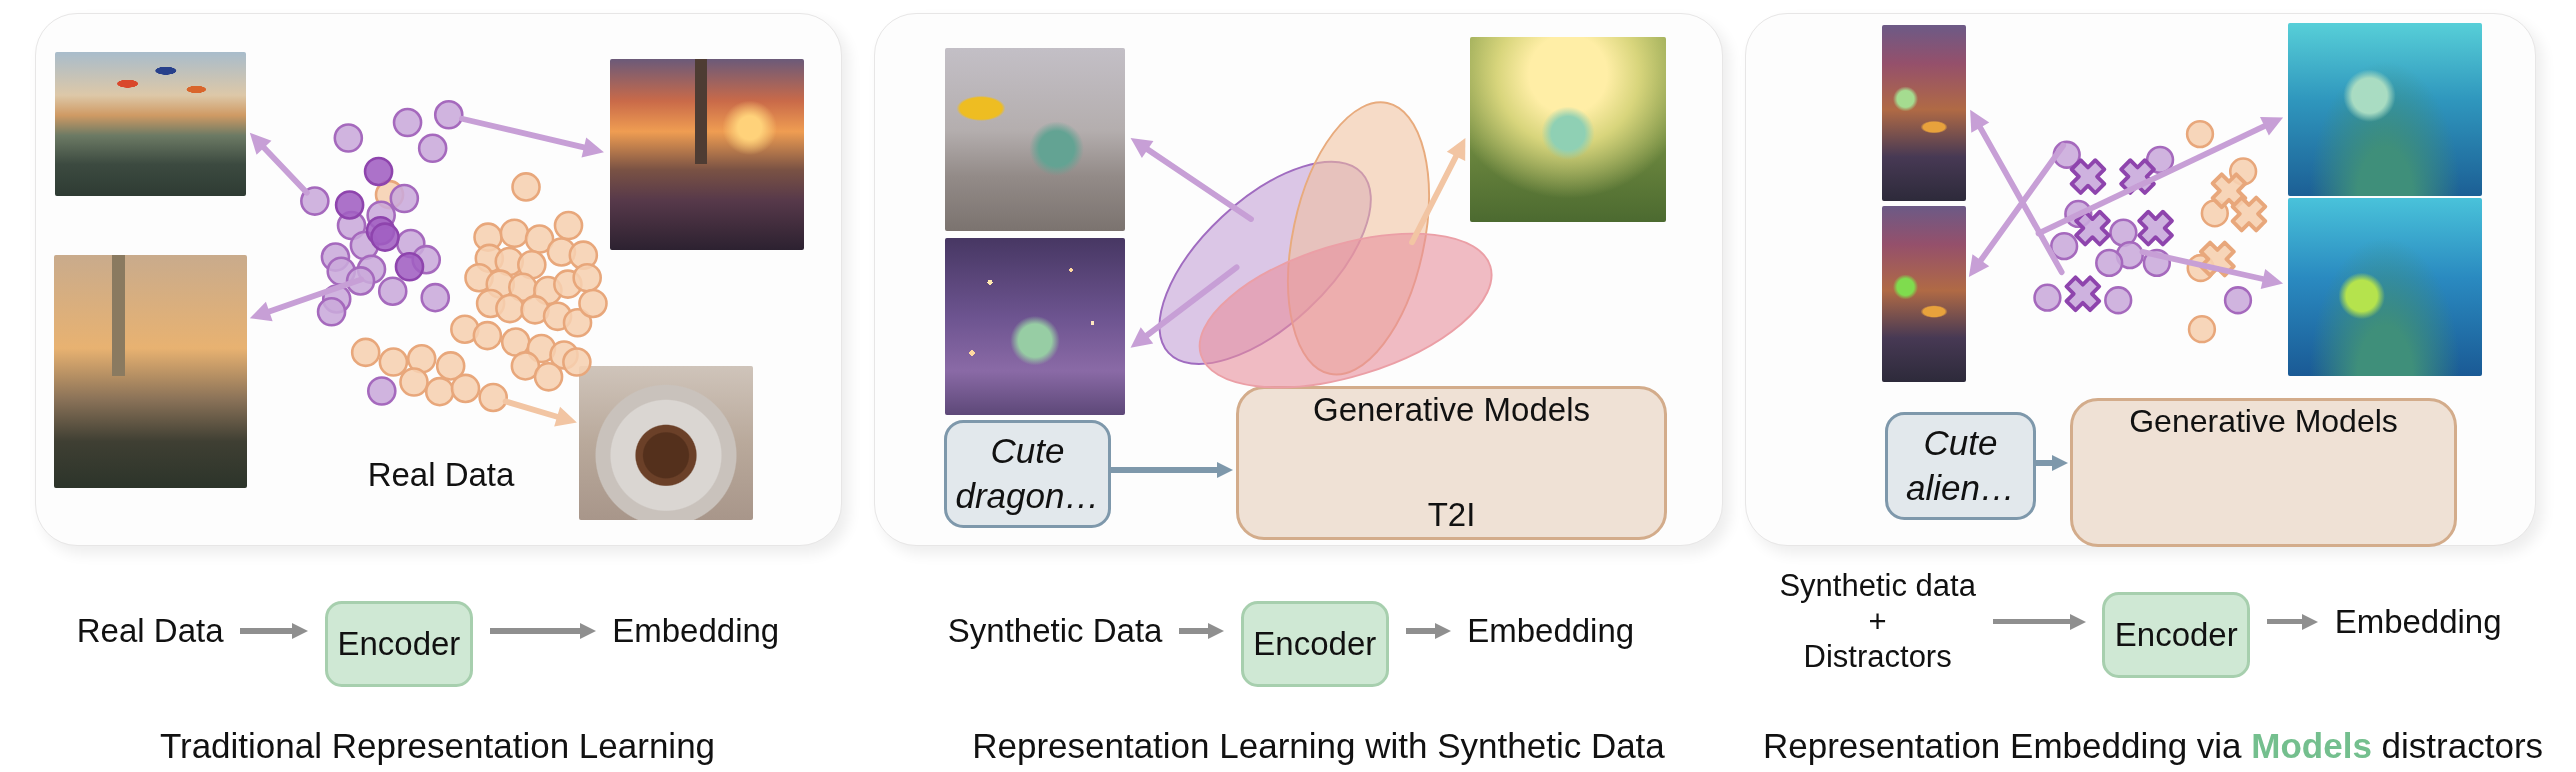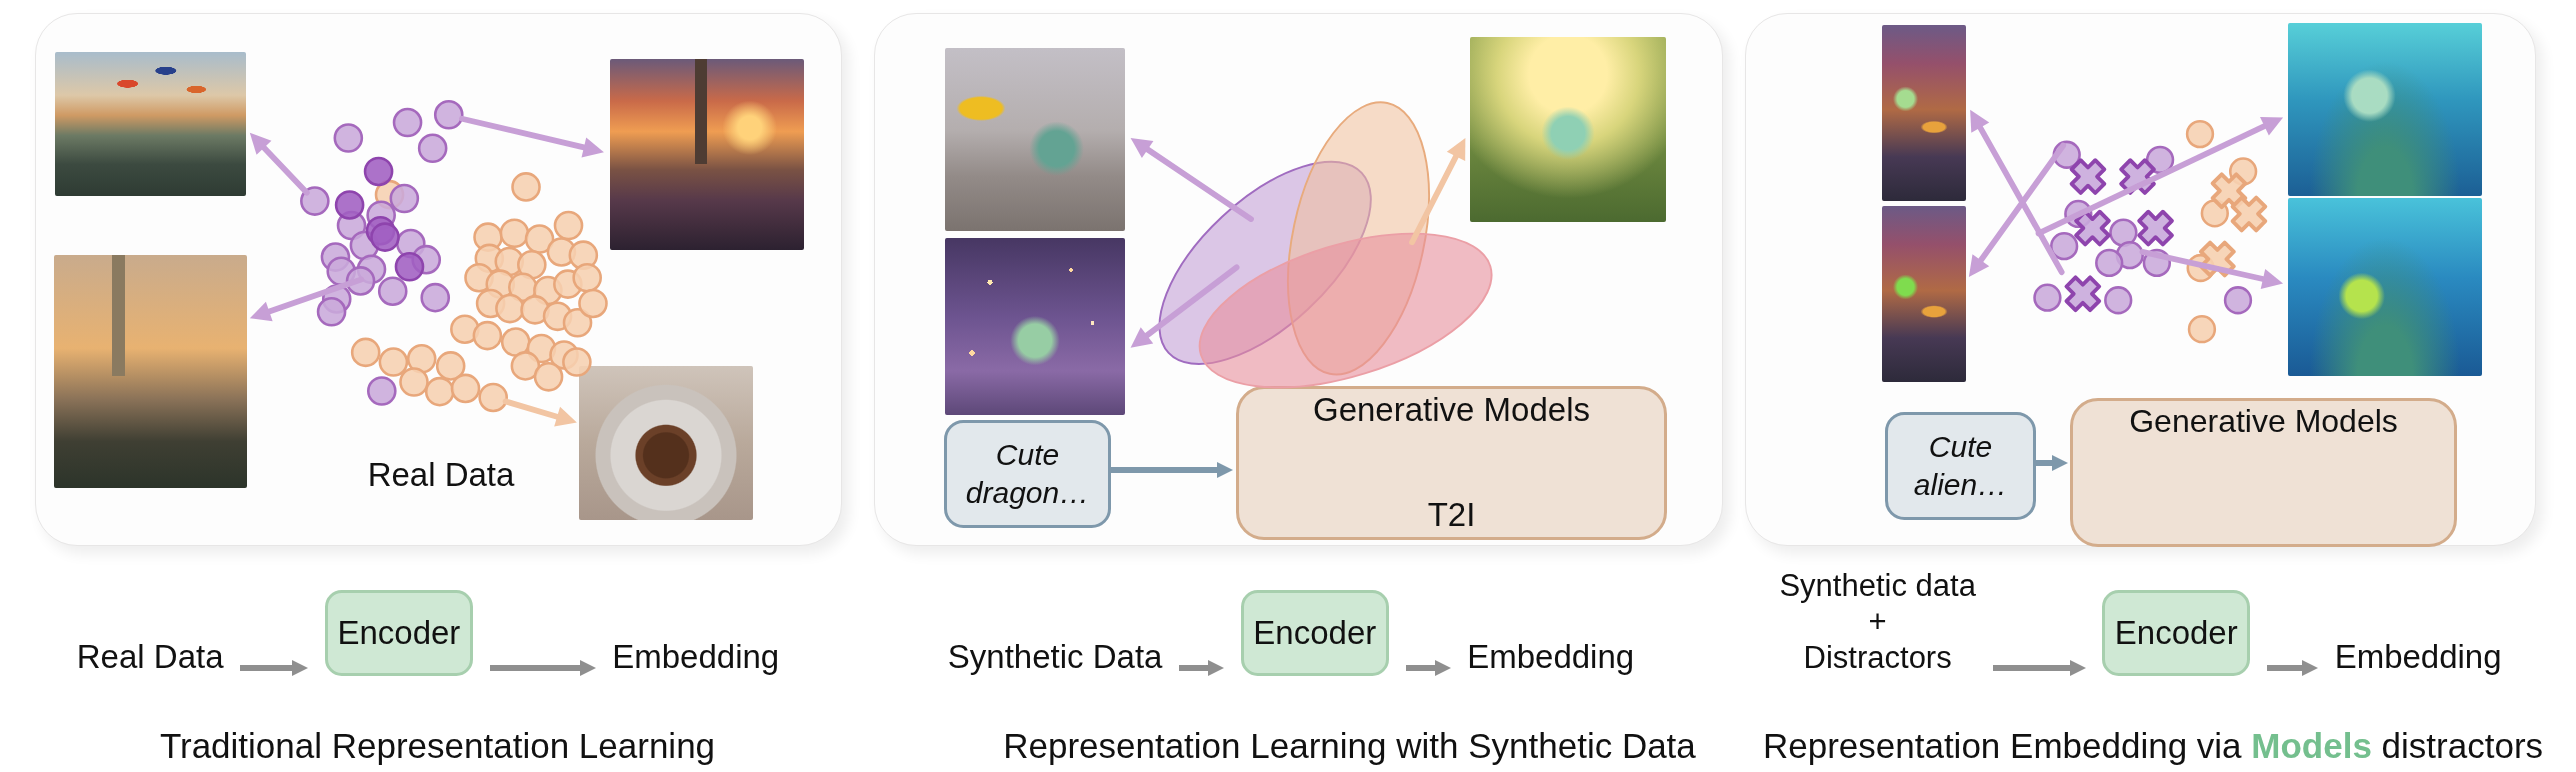--- a/index.html
+++ b/index.html
@@ -62,56 +62,56 @@
     radial-gradient(circle 31px at 38% 55%, #b5e34d 0 50%, rgba(0,0,0,0) 75%),
     radial-gradient(ellipse at 50% 100%, #3f8f7a 0 20%, rgba(0,0,0,0) 55%),
     linear-gradient(180deg,#49c2da 0%,#2a8ac0 45%,#1a5a95 100%);}
 
   
   .inner-label{position:absolute;left:351px;top:456px;width:180px;text-align:center;
                font-size:33px;z-index:3;}
   .prompt-box{position:absolute;background:var(--prompt-fill,#e2e8ec);
               border:3.9px solid var(--prompt-border,#7e98ab);border-radius:19.3px;z-index:3;
               display:flex;flex-direction:column;align-items:center;justify-content:center;
-              font-style:italic;font-size:30px;line-height:1.28;}
+              font-style:italic;font-size:35px;line-height:1.28;}
   #p2-prompt{left:944px;top:420px;width:161px;height:102px;}
   #p3-prompt{left:1885px;top:412px;width:145px;height:102px;}
   .gen-box{position:absolute;background:var(--generator-fill,#efe1d5);
            border:3.2px solid var(--generator-border,#d3ac8b);border-radius:28px;z-index:3;
            display:flex;flex-direction:column;align-items:center;justify-content:space-between;
            font-size:33px;line-height:1.3;}
   #p2-gen{left:1236px;top:386px;width:425px;height:148px;}
   #p3-gen{left:2070px;top:398px;width:381px;height:143px;font-size:32px;}
 
   .enc-box{width:142px;height:80px;background:var(--encoder-fill,#cfe8d4);
            border:3.2px solid var(--encoder-border,#a7cfae);border-radius:16.7px;
            display:flex;align-items:center;justify-content:center;font-size:33px;margin-top:26px;}
 
-  .flow-row{position:absolute;display:flex;align-items:flex-end;justify-content:center;
+  .flow-row{position:absolute;display:flex;align-items:center;justify-content:center;
             gap:16.7px;z-index:3;}
   #row1{left:58px;top:586px;width:740px;height:90px;}
   #row2{left:866px;top:586px;width:850px;height:90px;}
   #row3{left:1706px;top:567px;width:869px;height:109px;}
   .flow-label{font-size:33px;white-space:nowrap;}
   .flow-label.multi{text-align:center;font-size:31px;line-height:1.16;white-space:normal;}
   .flow-label.multi span{display:block;}
 
   .h-arrow{display:flex;align-items:center;}
   .h-arrow.abs{position:absolute;z-index:3;}
   .h-arrow .bar{display:block;height:5.8px;background:var(--arrow-gray,#8f8f8f);}
   .h-arrow .head{display:block;width:0;height:0;border-top:8.4px solid transparent;
                  border-bottom:8.4px solid transparent;border-left:16.7px solid var(--arrow-gray,#8f8f8f);}
   .h-arrow.steel .bar{background:var(--arrow-steel,#7e98ab);}
   .h-arrow.steel .head{border-left-color:var(--arrow-steel,#7e98ab);}
   #p2-link{left:1109px;top:462px;}
   #p3-link{left:2033px;top:455px;}
 
   .caption{position:absolute;top:726px;text-align:center;font-size:35px;font-weight:500;z-index:3;}
   #cap1{left:35px;width:805px;}
-  #cap2{left:926px;width:847px;}
+  #cap2{left:895px;width:847px;}
   #cap3{left:1725px;width:856px;}
   .nearid{color:var(--nearid-green,#74bf8e);font-weight:700;}
 
   #overlay{position:absolute;left:0;top:0;z-index:5;pointer-events:none;}
 </style>
 </head>
 <body>
 
 <div class="page">
 

